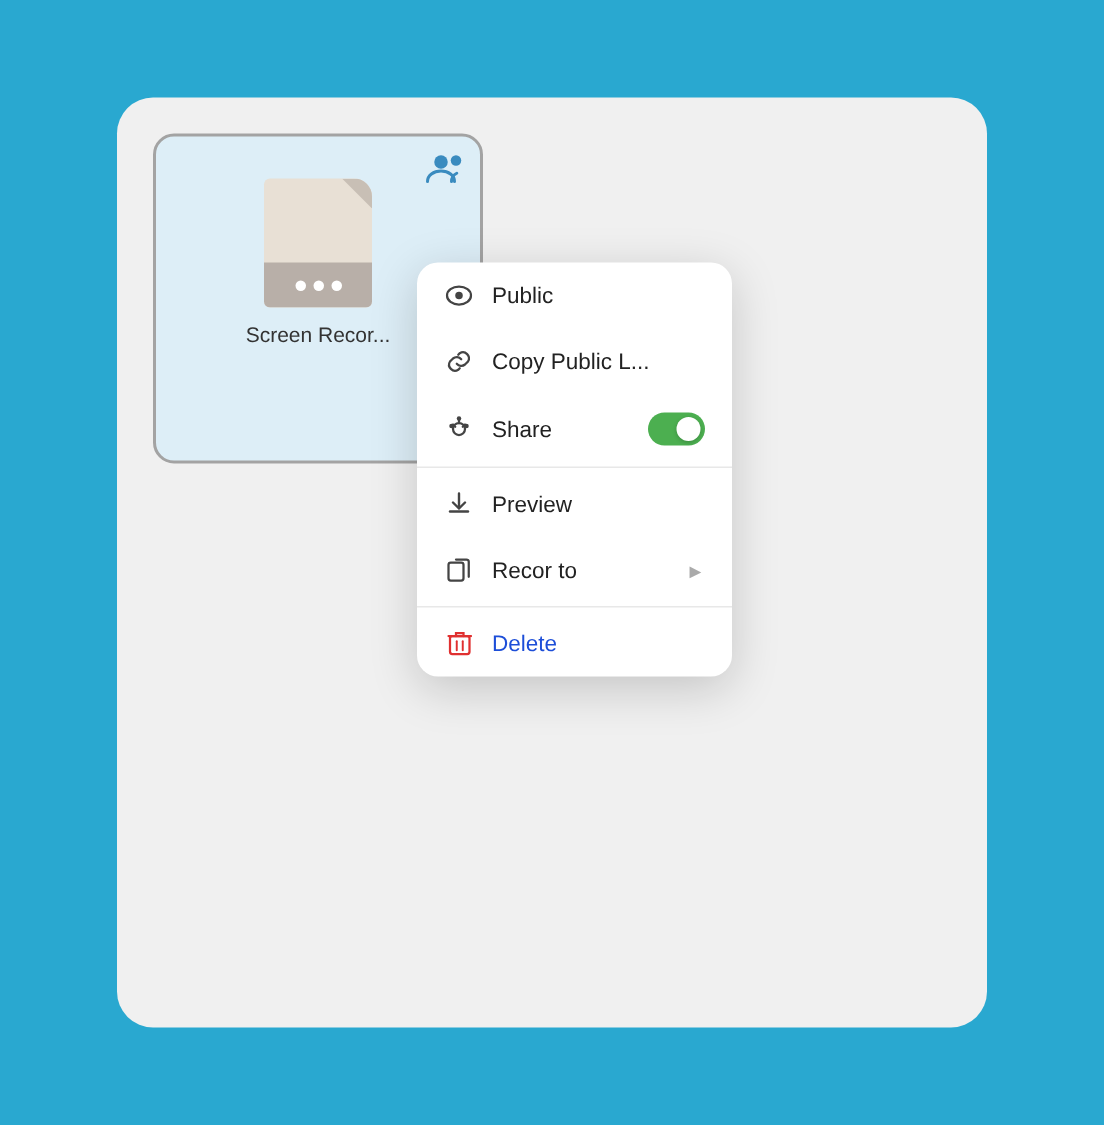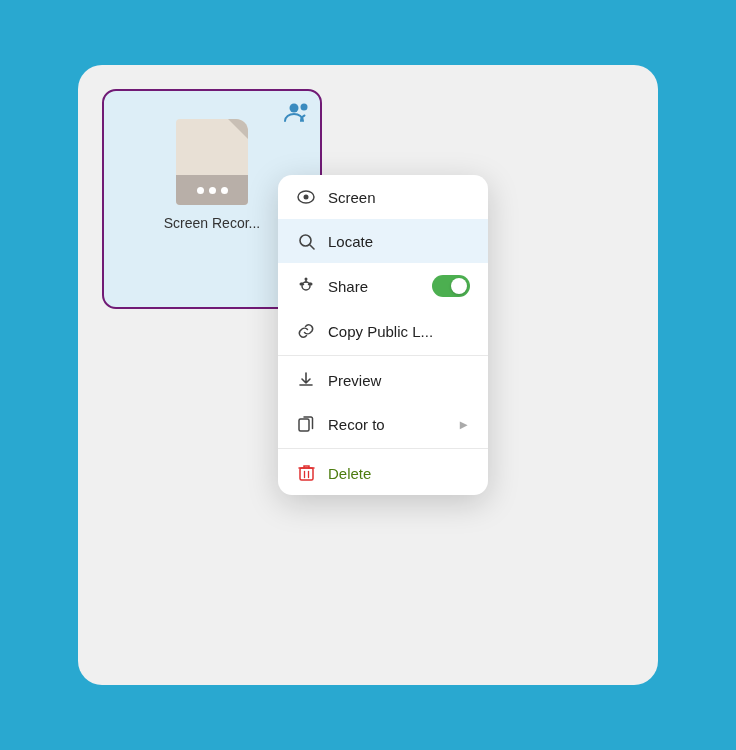--- a/index.html
+++ b/index.html
@@ -24,21 +24,21 @@
       justify-content: flex-start;
       padding: 24px;
       position: relative;
     }
 
     .file-card {
       width: 220px;
       height: 220px;
       background: #ddeef7;
       border-radius: 14px;
-      border: 2px solid #701a75;
+      border: 2px solid #a3a3a3;
       display: flex;
       flex-direction: column;
       align-items: center;
       justify-content: flex-start;
       padding-top: 12px;
       position: relative;
       flex-shrink: 0;
     }
 
     .file-card-header-icon {
@@ -152,21 +152,21 @@
       font-size: 15px;
     }
 
     .menu-divider {
       height: 1px;
       background: #e8e8e8;
       margin: 2px 0;
     }
 
     .menu-item.delete-item .menu-item-label {
-      color: #4d7c0f;
+      color: #1d4ed8;
     }
 
     .menu-item.delete-item .menu-item-icon {
       color: #e03030;
     }
 
     
     .toggle-switch {
       width: 38px;
       height: 22px;
@@ -231,60 +231,51 @@
 
   <div class="context-menu">
 
     <div class="menu-item">
       <span class="menu-item-icon">
         <svg width="18" height="14" viewBox="0 0 18 14" fill="none">
           <ellipse cx="9" cy="7" rx="8" ry="6" stroke="#444" stroke-width="1.5" fill="none"></ellipse>
           <circle cx="9" cy="7" r="2.5" fill="#444"></circle>
         </svg>
       </span>
-      <span class="menu-item-label">Screen</span>
-    </div>
-
-    <div class="menu-item highlighted">
-      <span class="menu-item-icon">
-        <svg width="17" height="17" viewBox="0 0 17 17" fill="none">
-          <circle cx="7.5" cy="7.5" r="5.5" stroke="#444" stroke-width="1.6" fill="none"></circle>
-          <line x1="12" y1="12" x2="16" y2="16" stroke="#444" stroke-width="1.6" stroke-linecap="round"></line>
-        </svg>
-      </span>
-      <span class="menu-item-label">Locate</span>
+      <span class="menu-item-label">Public</span>
+    </div>
+
+
+    <div class="menu-item">
+      <span class="menu-item-icon">
+        <svg width="18" height="18" viewBox="0 0 18 18" fill="none">
+          <path d="M7.5 10.5a4 4 0 0 0 5.5.5l2-2a4 4 0 0 0-5.5-5.5l-1 1" stroke="#444" stroke-width="1.5" stroke-linecap="round" fill="none"></path>
+          <path d="M10.5 7.5a4 4 0 0 0-5.5-.5l-2 2a4 4 0 0 0 5.5 5.5l1-1" stroke="#444" stroke-width="1.5" stroke-linecap="round" fill="none"></path>
+        </svg>
+      </span>
+      <span class="menu-item-label">Copy Public L...</span>
     </div>
 
     <div class="menu-item">
       <span class="menu-item-icon">
         <svg width="18" height="18" viewBox="0 0 18 18" fill="none">
           <circle cx="9" cy="9" r="4" stroke="#444" stroke-width="1.5" fill="none"></circle>
           <line x1="9" y1="2" x2="9" y2="5" stroke="#444" stroke-width="1.5" stroke-linecap="round"></line>
           <path d="M5 6l1.5 1.5M13 6l-1.5 1.5" stroke="#444" stroke-width="1.5" stroke-linecap="round"></path>
           <circle cx="9" cy="2" r="1.5" fill="#444"></circle>
           <circle cx="4" cy="7" r="1.5" fill="#444"></circle>
           <circle cx="14" cy="7" r="1.5" fill="#444"></circle>
         </svg>
       </span>
       <span class="menu-item-label">Share</span>
       <div class="toggle-switch">
         <div class="toggle-knob"></div>
       </div>
     </div>
 
-    <div class="menu-item">
-      <span class="menu-item-icon">
-        <svg width="18" height="18" viewBox="0 0 18 18" fill="none">
-          <path d="M7.5 10.5a4 4 0 0 0 5.5.5l2-2a4 4 0 0 0-5.5-5.5l-1 1" stroke="#444" stroke-width="1.5" stroke-linecap="round" fill="none"></path>
-          <path d="M10.5 7.5a4 4 0 0 0-5.5-.5l-2 2a4 4 0 0 0 5.5 5.5l1-1" stroke="#444" stroke-width="1.5" stroke-linecap="round" fill="none"></path>
-        </svg>
-      </span>
-      <span class="menu-item-label">Copy Public L...</span>
-    </div>
-
     <div class="menu-divider"></div>
 
     <div class="menu-item">
       <span class="menu-item-icon">
         <svg width="18" height="18" viewBox="0 0 18 18" fill="none">
           <path d="M9 2v10M5 8l4 4 4-4" stroke="#444" stroke-width="1.6" stroke-linecap="round" stroke-linejoin="round" fill="none"></path>
           <path d="M3 14h12" stroke="#444" stroke-width="1.6" stroke-linecap="round"></path>
         </svg>
       </span>
       <span class="menu-item-label">Preview</span>

